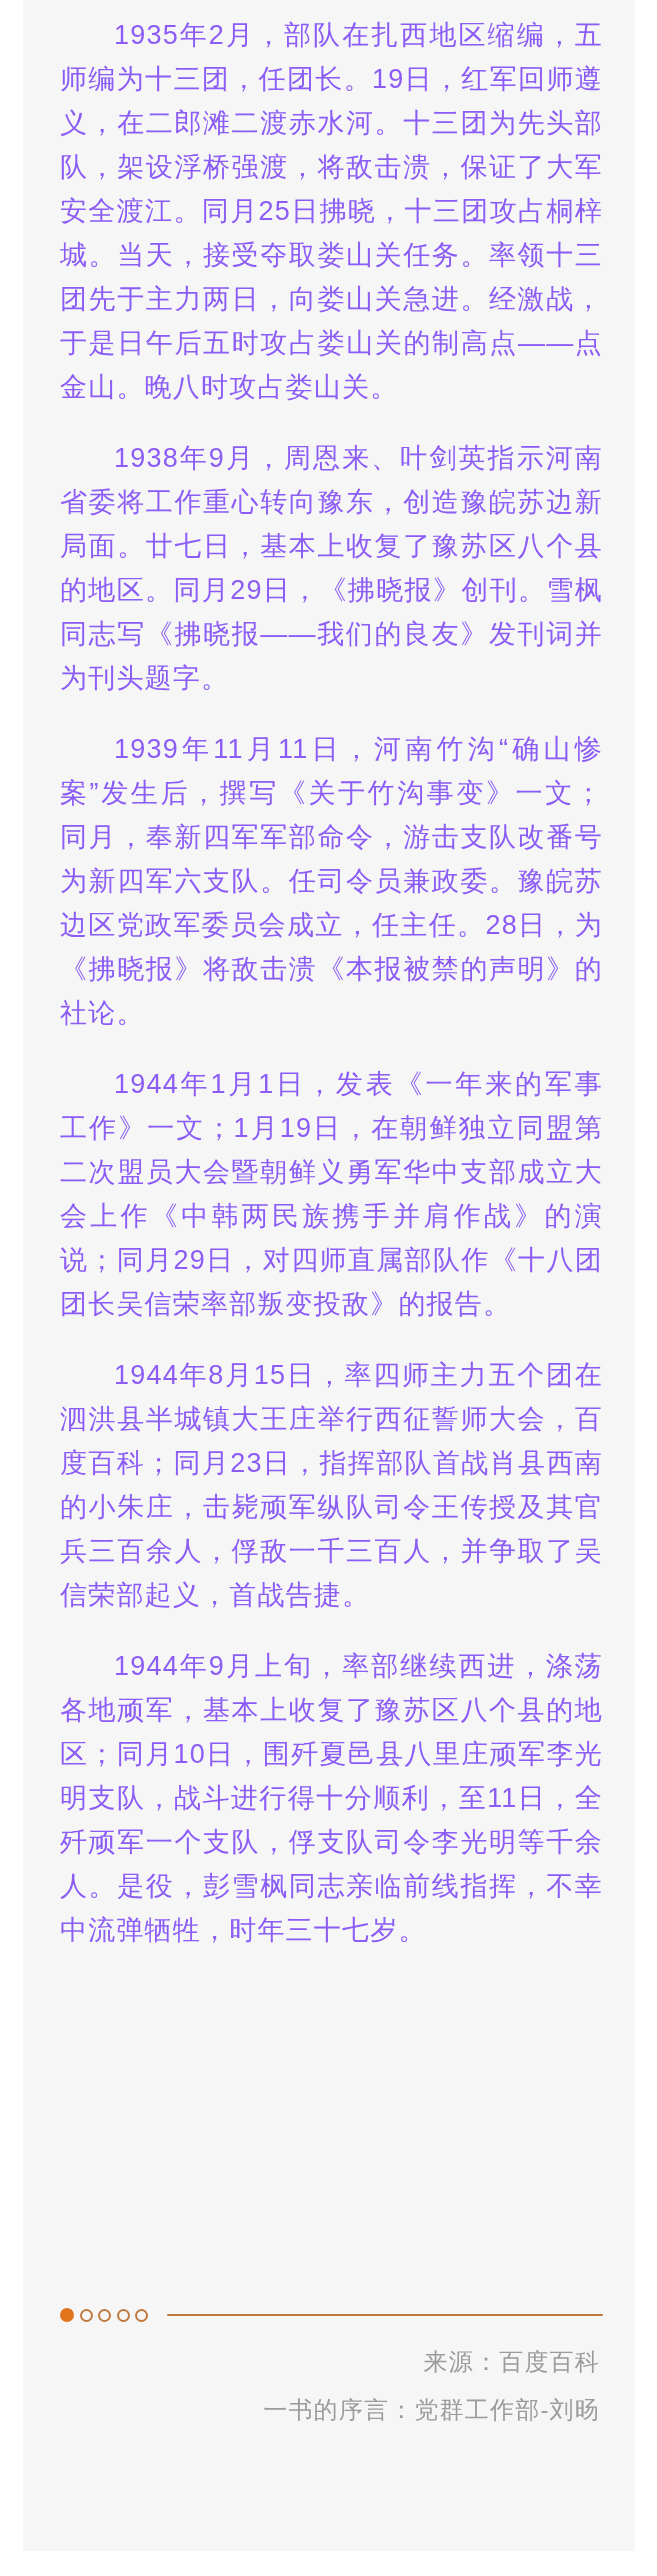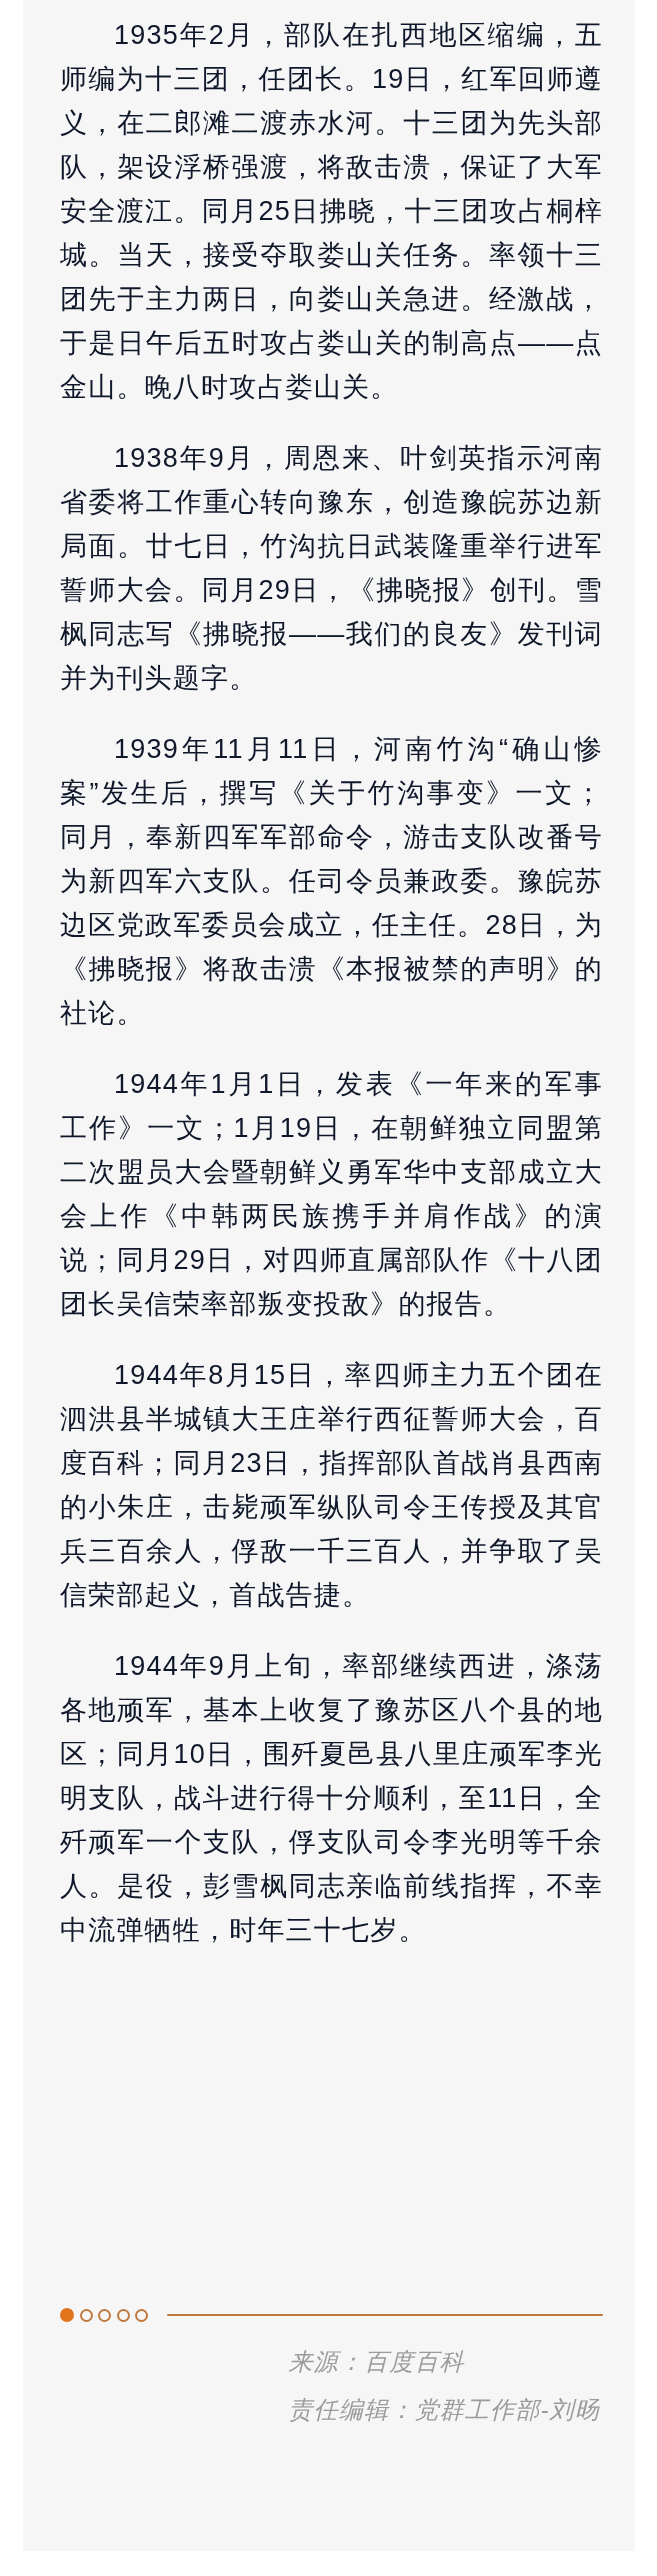--- a/index.html
+++ b/index.html
@@ -31,21 +31,21 @@
     height: 2299px;
     box-sizing: border-box;
     padding: 13.4px 32px 0 37px;
     overflow: hidden;
   }
   .article-body p {
     margin: 0 0 27px 0;
     font-size: 27px;
     line-height: 44px;
     letter-spacing: 1.2px;
-    color: #0f172a;
+    color: #8b5cf6;
     text-align: justify;
     text-indent: 2em;
     word-break: break-all;
   }
   .pager {
     position: absolute;
     left: 37px;
     right: 32px;
     top: 2307px;
     height: 16px;
@@ -71,54 +71,54 @@
     flex: 1 1 auto;
     height: 2.4px;
     background: #c17a3e;
     border-radius: 1.2px;
     margin-left: 13.4px;
   }
   .footer {
     position: absolute;
     top: 2338px;
     right: 35px;
-    font-style: italic;
+    text-align: right;
   }
   .footer p {
     margin: 0;
     font-size: 24px;
     line-height: 48px;
     letter-spacing: 1.2px;
     color: #9b9b9b;
   }
 </style>
 </head>
 <body>
 
 <div class="page">
   <div class="card">
 
     <div class="article-body">
       <p>1935年2月，部队在扎西地区缩编，五师编为十三团，任团长。19日，红军回师遵义，在二郎滩二渡赤水河。十三团为先头部队，架设浮桥强渡，将敌击溃，保证了大军安全渡江。同月25日拂晓，十三团攻占桐梓城。当天，接受夺取娄山关任务。率领十三团先于主力两日，向娄山关急进。经激战，于是日午后五时攻占娄山关的制高点——点金山。晚八时攻占娄山关。</p>
-      <p>1938年9月，周恩来、叶剑英指示河南省委将工作重心转向豫东，创造豫皖苏边新局面。廿七日，竹沟抗日武装隆重举行进军誓师大会。同月29日，《拂晓报》创刊。雪枫同志写《拂晓报——我们的良友》发刊词并为刊头题字。</p>
+      <p>1938年9月，周恩来、叶剑英指示河南省委将工作重心转向豫东，创造豫皖苏边新局面。廿七日，基本上收复了豫苏区八个县的地区。同月29日，《拂晓报》创刊。雪枫同志写《拂晓报——我们的良友》发刊词并为刊头题字。</p>
       <p>1939年11月11日，河南竹沟“确山惨案”发生后，撰写《关于竹沟事变》一文；同月，奉新四军军部命令，游击支队改番号为新四军六支队。任司令员兼政委。豫皖苏边区党政军委员会成立，任主任。28日，为《拂晓报》将敌击溃《本报被禁的声明》的社论。</p>
       <p>1944年1月1日，发表《一年来的军事工作》一文；1月19日，在朝鲜独立同盟第二次盟员大会暨朝鲜义勇军华中支部成立大会上作《中韩两民族携手并肩作战》的演说；同月29日，对四师直属部队作《十八团团长吴信荣率部叛变投敌》的报告。</p>
       <p>1944年8月15日，率四师主力五个团在泗洪县半城镇大王庄举行西征誓师大会，百度百科；同月23日，指挥部队首战肖县西南的小朱庄，击毙顽军纵队司令王传授及其官兵三百余人，俘敌一千三百人，并争取了吴信荣部起义，首战告捷。</p>
       <p>1944年9月上旬，率部继续西进，涤荡各地顽军，基本上收复了豫苏区八个县的地区；同月10日，围歼夏邑县八里庄顽军李光明支队，战斗进行得十分顺利，至11日，全歼顽军一个支队，俘支队司令李光明等千余人。是役，彭雪枫同志亲临前线指挥，不幸中流弹牺牲，时年三十七岁。</p>
     </div>
 
     <div class="pager">
       <span class="dot active"></span>
       <span class="dot"></span>
       <span class="dot"></span>
       <span class="dot"></span>
       <span class="dot"></span>
       <span class="pager-line"></span>
     </div>
 
     <div class="footer">
       <p>来源：百度百科</p>
-      <p>责任编辑：党群工作部-刘旸</p>
+      <p>一书的序言：党群工作部-刘旸</p>
     </div>
 
   </div>
 </div>
 
 
 </body></html>

